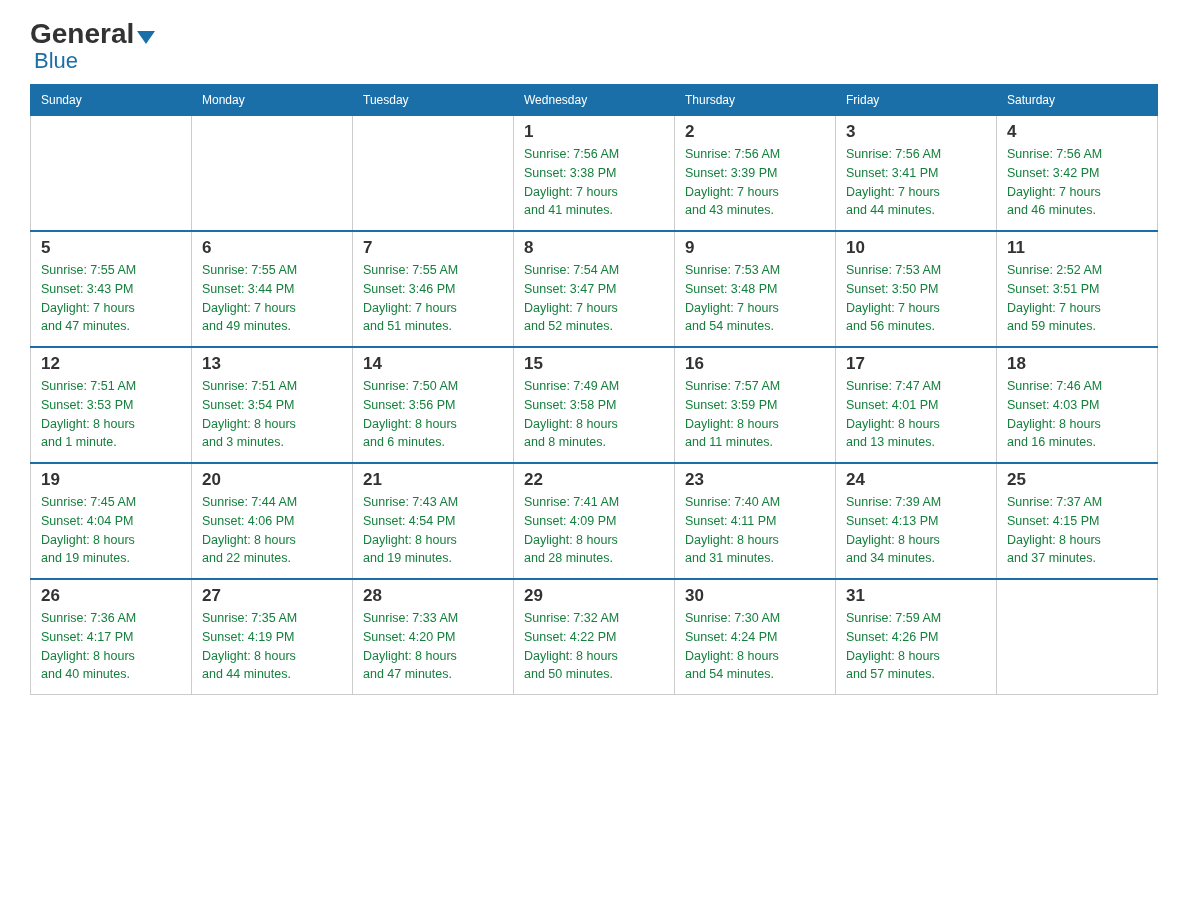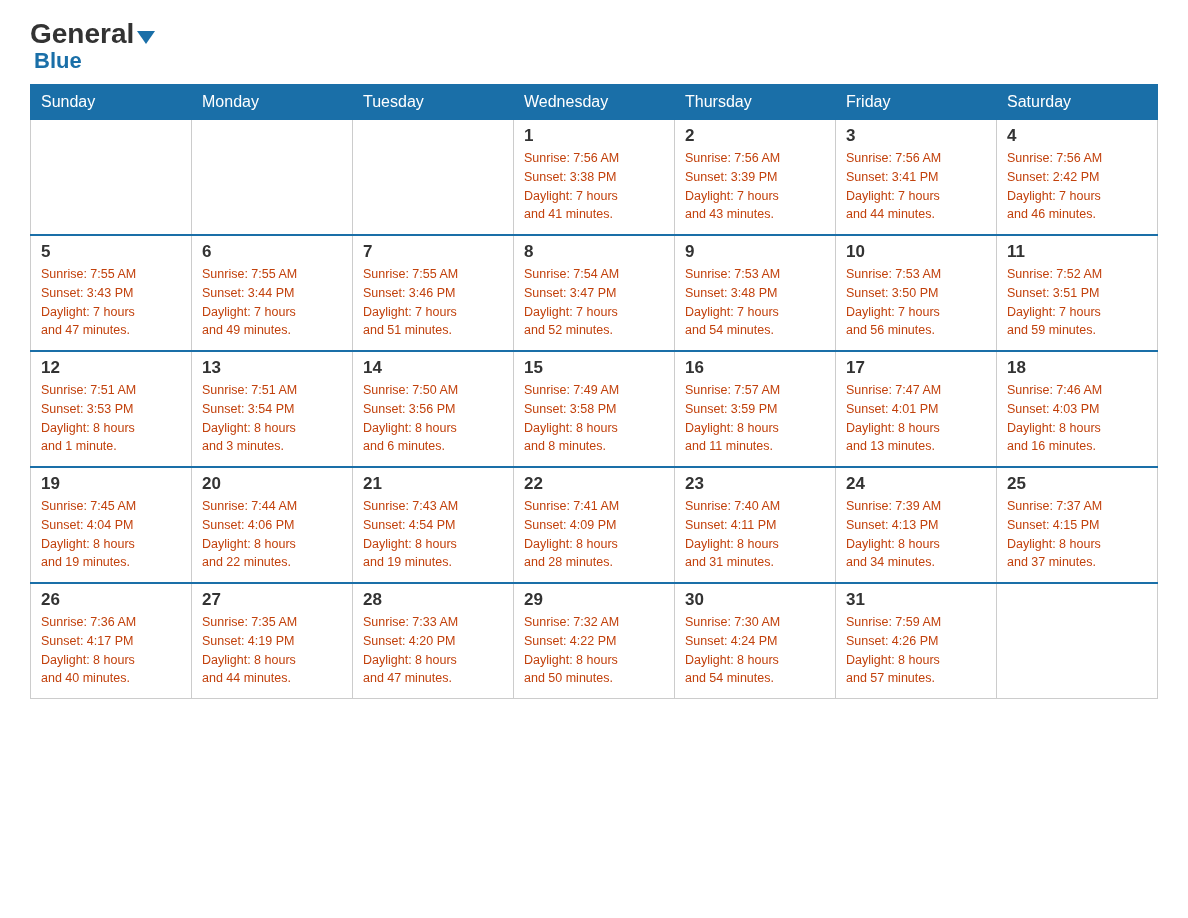--- a/index.html
+++ b/index.html
@@ -27,21 +27,21 @@
       color: #333;
       line-height: 1;
     }
     .logo-line1 {
       display: flex;
       align-items: center;
     }
     .logo-line2 {
       color: #1a6fa8;
       font-size: 22px;
-      font-weight: bold;
+      font-weight: normal;
       margin-left: 4px;
     }
     .title-area {
       text-align: right;
     }
     .month-title {
       font-size: 52px;
       font-weight: normal;
       color: #333;
       line-height: 1.1;
@@ -52,21 +52,21 @@
       font-weight: normal;
     }
     .calendar-table {
       width: 100%;
       border-collapse: collapse;
       margin-top: 10px;
     }
     .calendar-table th {
       background-color: #1a6fa8;
       color: #fff;
-      font-size: 16px;
+      font-size: 12px;
       font-weight: normal;
       padding: 8px 10px;
       text-align: left;
       border: 1px solid #1a6fa8;
     }
     .calendar-table td {
       width: 14.28%;
       vertical-align: top;
       padding: 6px 10px 10px 10px;
       border: 1px solid #ccc;
@@ -75,21 +75,21 @@
       min-height: 90px;
     }
     .day-number {
       font-size: 17px;
       font-weight: bold;
       color: #333;
       margin-bottom: 3px;
     }
     .day-info {
       font-size: 12.5px;
-      color: #c2410c;
+      color: #15803d;
       line-height: 1.5;
     }
     .empty-cell {
       background: #fff;
     }
     tr td:first-child .day-number,
     tr td:nth-child(7) .day-number {
       color: #333;
     }
     .row-divider td {
@@ -137,21 +137,21 @@
         <td>
           <div class="day-number">2</div>
           <div class="day-info"><span>Sunrise: 7:56 AM</span><br><span>Sunset: 3:39 PM</span><br><span>Daylight: 7 hours</span><br><span>and 43 minutes.</span></div>
         </td>
         <td>
           <div class="day-number">3</div>
           <div class="day-info"><span>Sunrise: 7:56 AM</span><br><span>Sunset: 3:41 PM</span><br><span>Daylight: 7 hours</span><br><span>and 44 minutes.</span></div>
         </td>
         <td>
           <div class="day-number">4</div>
-          <div class="day-info"><span>Sunrise: 7:56 AM</span><br><span>Sunset: 2:42 PM</span><br><span>Daylight: 7 hours</span><br><span>and 46 minutes.</span></div>
+          <div class="day-info"><span>Sunrise: 7:56 AM</span><br><span>Sunset: 3:42 PM</span><br><span>Daylight: 7 hours</span><br><span>and 46 minutes.</span></div>
         </td>
       </tr>
       <tr class="row-divider">
         <td>
           <div class="day-number">5</div>
           <div class="day-info"><span>Sunrise: 7:55 AM</span><br><span>Sunset: 3:43 PM</span><br><span>Daylight: 7 hours</span><br><span>and 47 minutes.</span></div>
         </td>
         <td>
           <div class="day-number">6</div>
           <div class="day-info"><span>Sunrise: 7:55 AM</span><br><span>Sunset: 3:44 PM</span><br><span>Daylight: 7 hours</span><br><span>and 49 minutes.</span></div>
@@ -167,21 +167,21 @@
         <td>
           <div class="day-number">9</div>
           <div class="day-info"><span>Sunrise: 7:53 AM</span><br><span>Sunset: 3:48 PM</span><br><span>Daylight: 7 hours</span><br><span>and 54 minutes.</span></div>
         </td>
         <td>
           <div class="day-number">10</div>
           <div class="day-info"><span>Sunrise: 7:53 AM</span><br><span>Sunset: 3:50 PM</span><br><span>Daylight: 7 hours</span><br><span>and 56 minutes.</span></div>
         </td>
         <td>
           <div class="day-number">11</div>
-          <div class="day-info"><span>Sunrise: 7:52 AM</span><br><span>Sunset: 3:51 PM</span><br><span>Daylight: 7 hours</span><br><span>and 59 minutes.</span></div>
+          <div class="day-info"><span>Sunrise: 2:52 AM</span><br><span>Sunset: 3:51 PM</span><br><span>Daylight: 7 hours</span><br><span>and 59 minutes.</span></div>
         </td>
       </tr>
       <tr class="row-divider">
         <td>
           <div class="day-number">12</div>
           <div class="day-info"><span>Sunrise: 7:51 AM</span><br><span>Sunset: 3:53 PM</span><br><span>Daylight: 8 hours</span><br><span>and 1 minute.</span></div>
         </td>
         <td>
           <div class="day-number">13</div>
           <div class="day-info"><span>Sunrise: 7:51 AM</span><br><span>Sunset: 3:54 PM</span><br><span>Daylight: 8 hours</span><br><span>and 3 minutes.</span></div>

